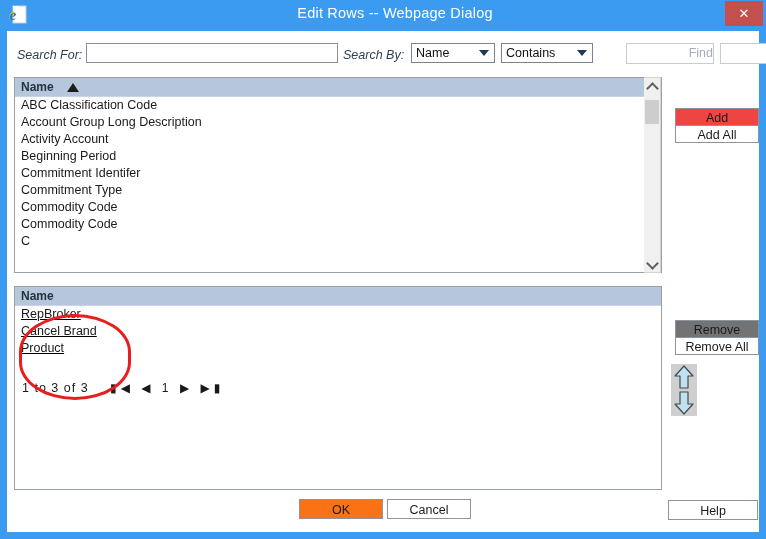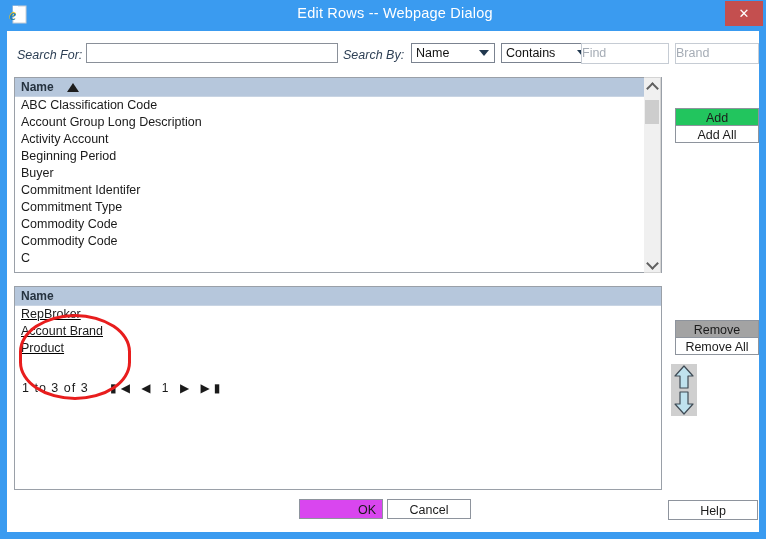--- a/index.html
+++ b/index.html
@@ -131,24 +131,25 @@
 
   .flat-button {
     position: absolute;
     height: 21px;
     background: #ffffff;
     border: 1px solid #8e949d;
     box-sizing: border-box;
     font-family: "Liberation Sans", sans-serif;
     font-size: 12.5px;
     color: #1b1b1b;
-    text-align: left;
+    text-align: right;
     line-height: 19px;
     padding: 0;
     cursor: pointer;
+    margin-left: 45px;
   }
   .flat-button.disabled {
     color: #a6adb6;
     border-color: #c6ccd4;
     cursor: default;
   }
   #find-button { left: 574px; top: 12px; width: 88px; }
   #stop-button { left: 668px; top: 12px; width: 84px; }
 
   
@@ -231,21 +232,21 @@
     background: #cdcdcd;
     cursor: pointer;
   }
 
   
   #add-button {
     position: absolute;
     left: 668px; top: 77px;
     width: 84px; height: 18px;
     border: 1px solid #8e949d;
-    background: #22c55e;
+    background: #ef4444;
     box-sizing: border-box;
     font-size: 12.5px;
     color: #1b1b1b;
     text-align: center;
     line-height: 16px;
     cursor: pointer;
   }
   #add-all-button {
     position: absolute;
     left: 668px; top: 94px;
@@ -287,21 +288,21 @@
     font-size: 12px;
   }
   #pager .pager-nav span { cursor: pointer; }
 
   
   #remove-button {
     position: absolute;
     left: 668px; top: 289px;
     width: 84px; height: 18px;
     border: 1px solid #8e949d;
-    background: #a3a3a3;
+    background: #737373;
     box-sizing: border-box;
     font-size: 12.5px;
     color: #1b1b1b;
     text-align: center;
     line-height: 16px;
     cursor: pointer;
   }
   #remove-all-button {
     position: absolute;
     left: 668px; top: 306px;
@@ -324,25 +325,25 @@
     background: #cfcfcf;
   }
   #move-arrows svg { display: block; }
 
   
   #ok-button {
     position: absolute;
     left: 292px; top: 468px;
     width: 84px; height: 20px;
     border: 1px solid #8e949d;
-    background: #d946ef;
-    box-sizing: border-box;
-    font-size: 12.5px;
-    color: #1b1b1b;
-    text-align: right;
+    background: #f97316;
+    box-sizing: border-box;
+    font-size: 12.5px;
+    color: #1b1b1b;
+    text-align: center;
     line-height: 18px;
     cursor: pointer;
   }
   #cancel-button {
     position: absolute;
     left: 380px; top: 468px;
     width: 84px; height: 20px;
     border: 1px solid #8e949d;
     background: #ffffff;
     box-sizing: border-box;
@@ -421,21 +422,20 @@
     <div id="upper-list-panel">
       <div class="list-header">
         <span class="header-label">Name</span>
         <span class="sort-arrow"></span>
       </div>
       <div class="list-body" id="upper-list-body">
           <div class="list-row">ABC Classification Code</div>
           <div class="list-row">Account Group Long Description</div>
           <div class="list-row">Activity Account</div>
           <div class="list-row">Beginning Period</div>
-          <div class="list-row">Buyer</div>
           <div class="list-row">Commitment Identifer</div>
           <div class="list-row">Commitment Type</div>
           <div class="list-row">Commodity Code</div>
           <div class="list-row">Commodity Code</div>
           <div class="list-row">C</div>
         </div>
     </div>
 
     <div id="upper-scrollbar">
       <div class="scroll-arrow up">
@@ -449,21 +449,21 @@
 
     <button id="add-button">Add</button>
     <button id="add-all-button">Add All</button>
 
     <div id="lower-panel">
       <div class="list-header">
         <span class="header-label">Name</span>
       </div>
       <div class="list-body" id="lower-list-body">
           <div class="list-row">RepBroker</div>
-          <div class="list-row">Account Brand</div>
+          <div class="list-row">Cancel Brand</div>
           <div class="list-row">Product</div>
         </div>
       <div id="pager">
         <span class="pager-text">1 to 3 of 3</span>
         <span class="pager-nav">
           <span>▮◀</span>
           <span>◀</span>
           <span>1</span>
           <span>▶</span>
           <span>▶▮</span>

